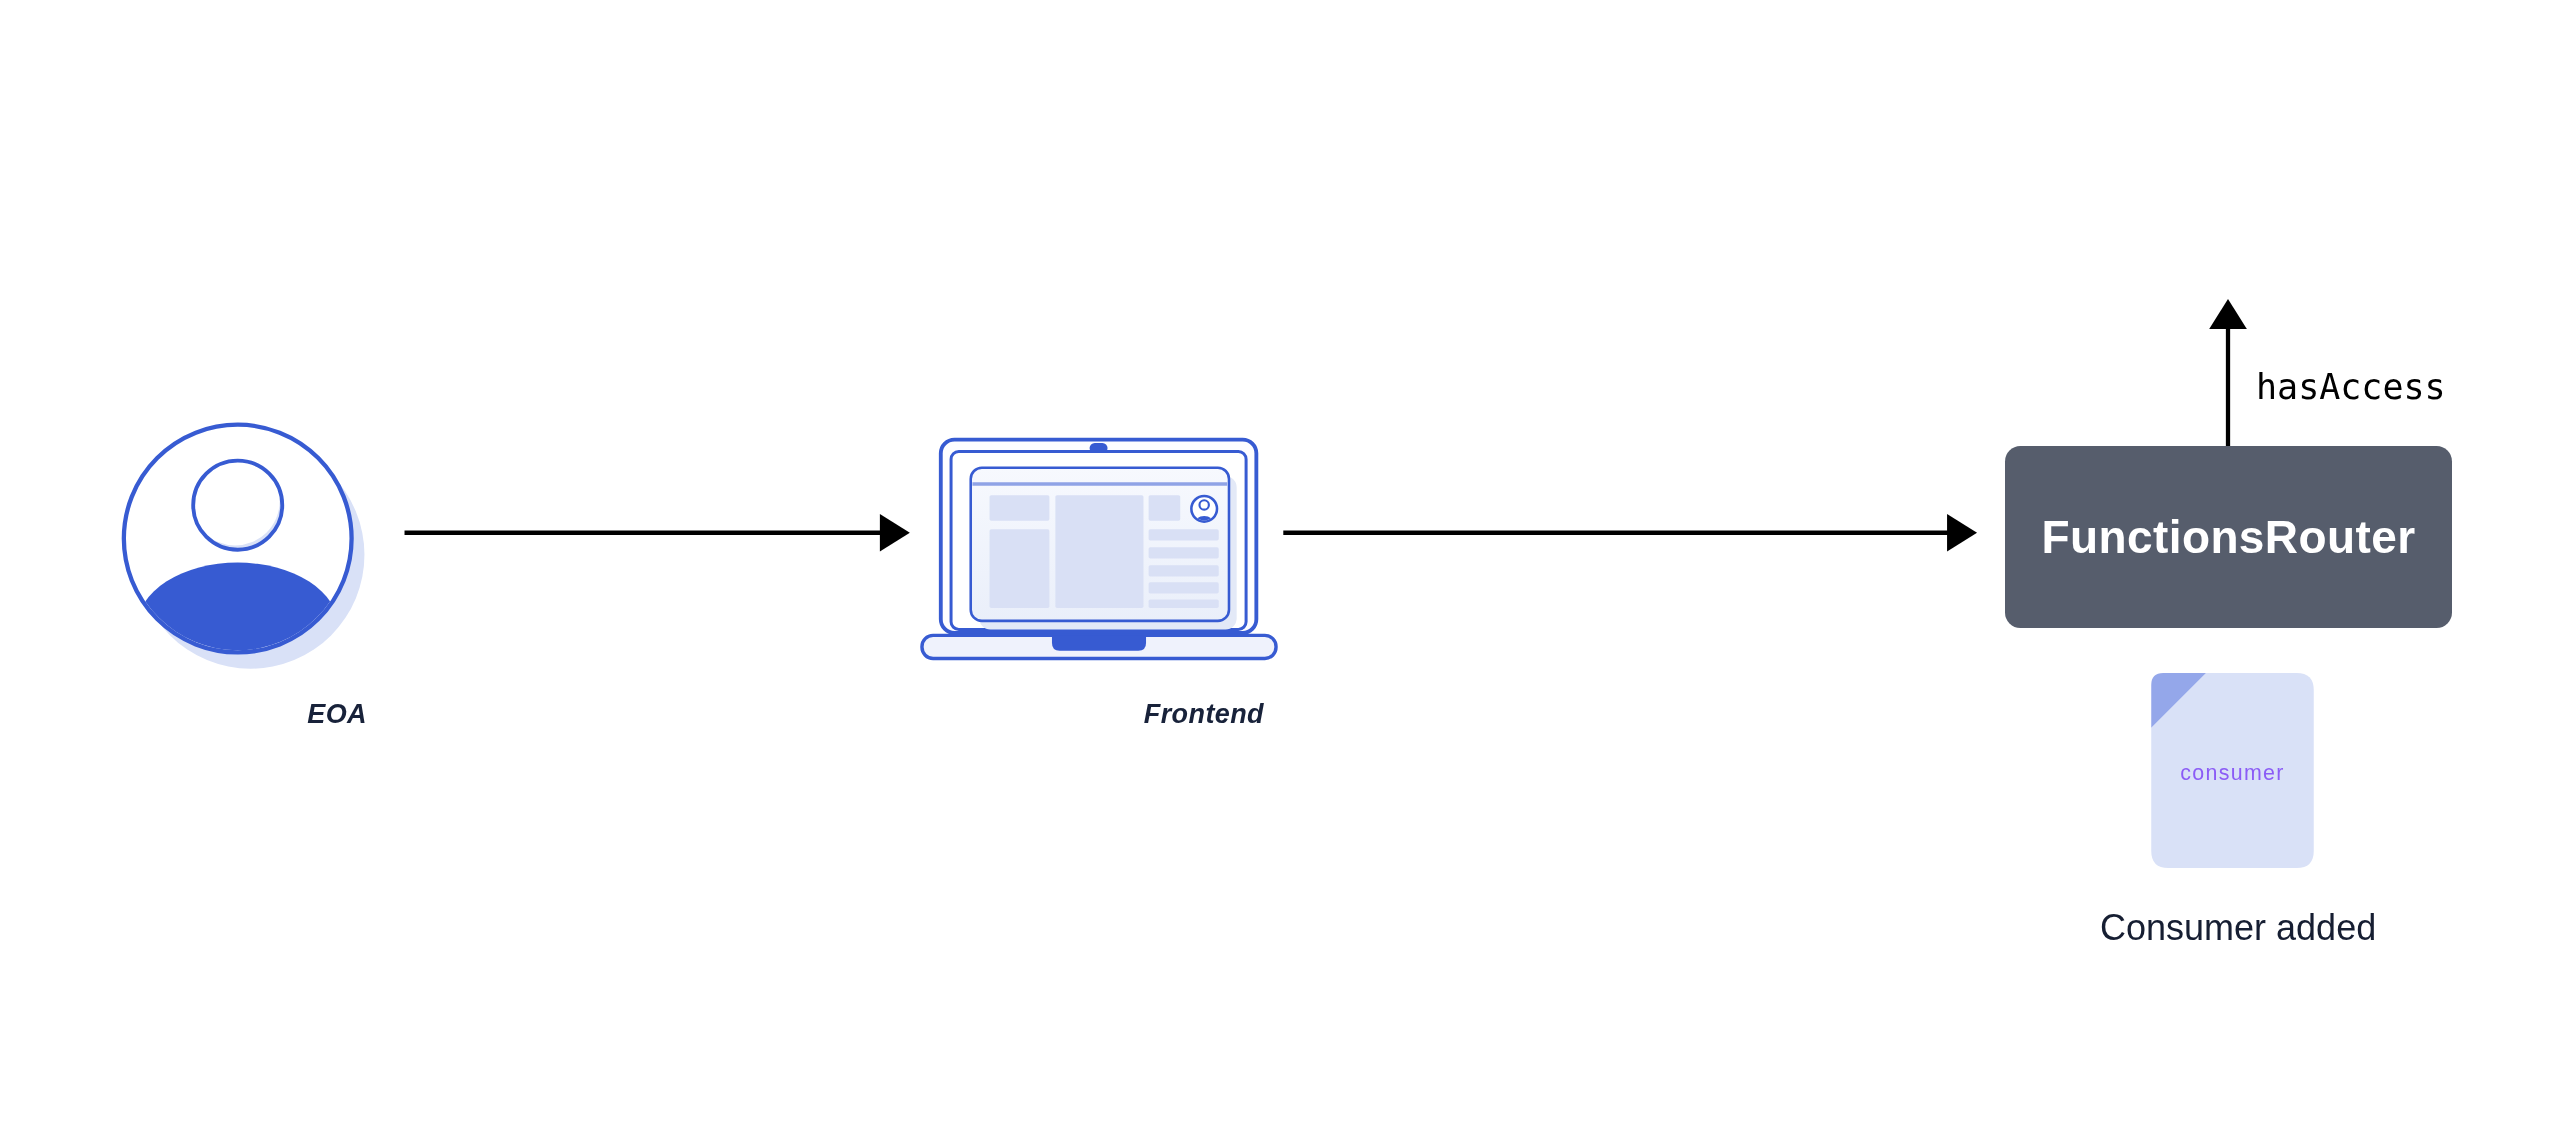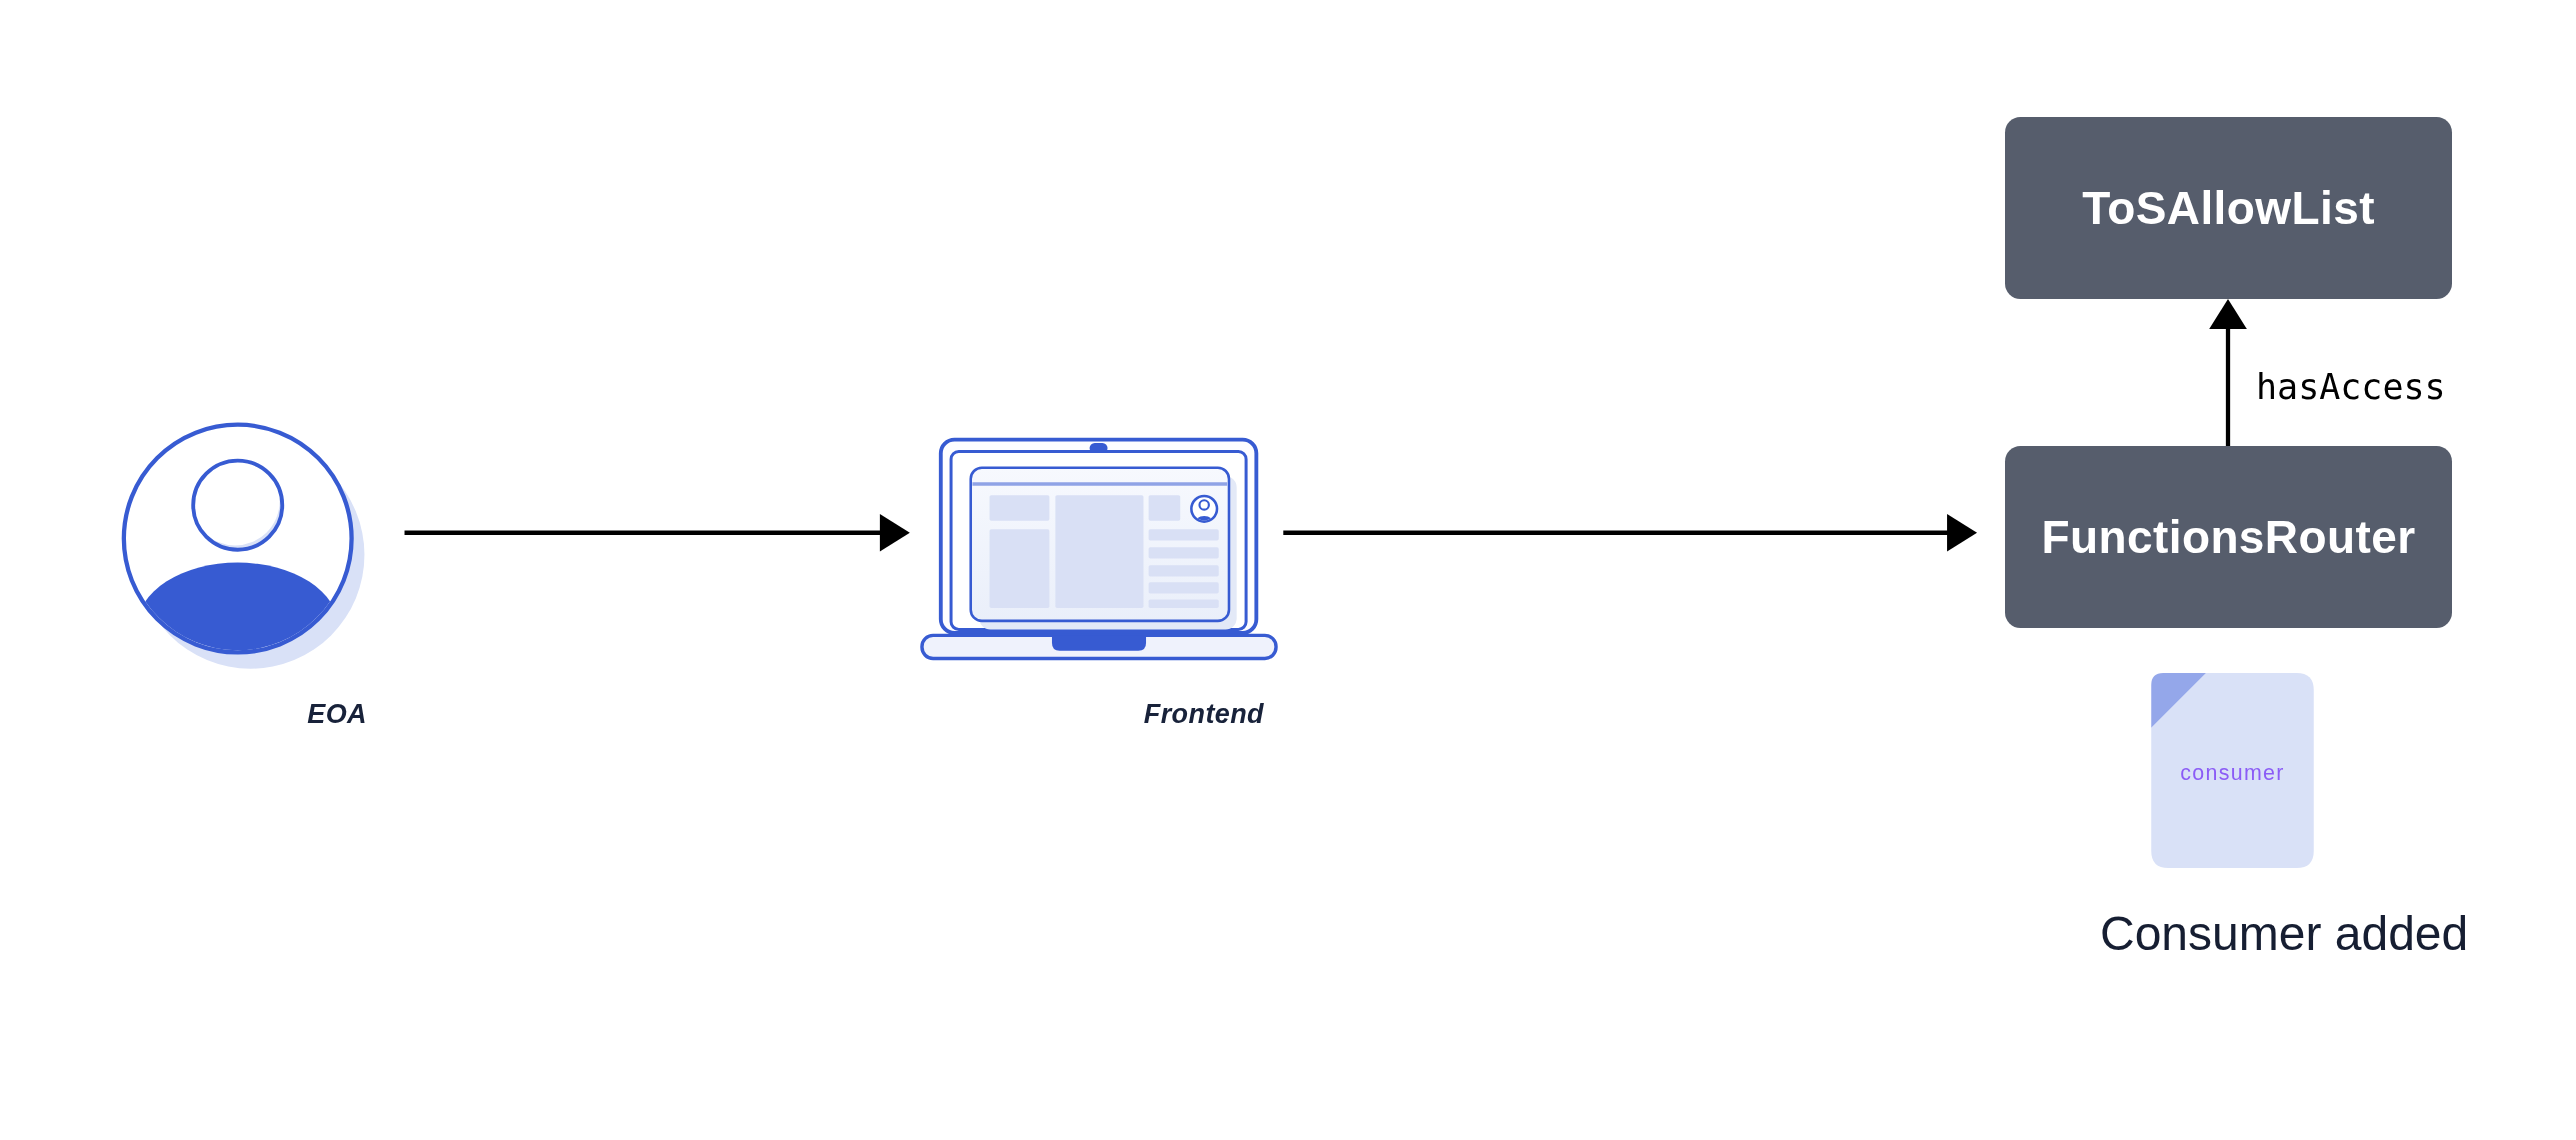--- a/index.html
+++ b/index.html
@@ -54,21 +54,21 @@
   }
   .doc-label{
     font-size:21.4px;
     font-weight:500;
     letter-spacing:1.3px;
     color:#8b5cf6;
     text-align:center;
     line-height:1;
   }
   .caption{
-    font-size:48px;
+    font-size:36px;
     font-weight:500;
     color:#161E32;
     text-align:right;
     line-height:1;
     white-space:nowrap;
   }
 </style>
 </head>
 <body>
 
@@ -161,23 +161,20 @@
       <circle cx="353" cy="86.5" r="5.5" fill="#fff" stroke="var(--blue)" stroke-width="2.5"></circle>
     </g>
 
     <rect x="23" y="239" width="414" height="27" rx="13" fill="var(--lavender)" stroke="var(--blue)" stroke-width="4"></rect>
     <path d="M175 239 H285 V248 Q285 257 276 257 H184 Q175 257 175 248 Z" fill="var(--blue)"></path>
   </svg>
   <div class="abs node-label" style="left:1007px;top:701px;width:257px;">Frontend</div>
 
   <div class="abs edge-label" style="left:2256px;top:366px;">hasAccess</div>
 
-  <div class="abs contract-box" style="left:2005px;top:117px;width:447px;height:182px;">
-    <span>ToSAllowList</span>
-  </div>
   <div class="abs contract-box" style="left:2005px;top:446px;width:447px;height:182px;text-align:right;">
     <span>FunctionsRouter</span>
   </div>
 
   <svg class="abs" style="left:2151px;top:673px;" width="163" height="195" viewBox="0 0 190 228">
     <path d="M64 0 H170 Q190 0 190 20 V208 Q190 228 170 228 H20 Q0 228 0 208 V64 Z" fill="var(--pale-blue)"></path>
     <path d="M64 0 H14 Q0 0 0 14 V64 Z" fill="var(--fold-blue)"></path>
   </svg>
   <div class="abs doc-label" style="left:2151px;top:763px;width:163px;">consumer</div>
   <div class="abs caption" style="left:2100px;top:910px;width:257px;">Consumer added</div>

